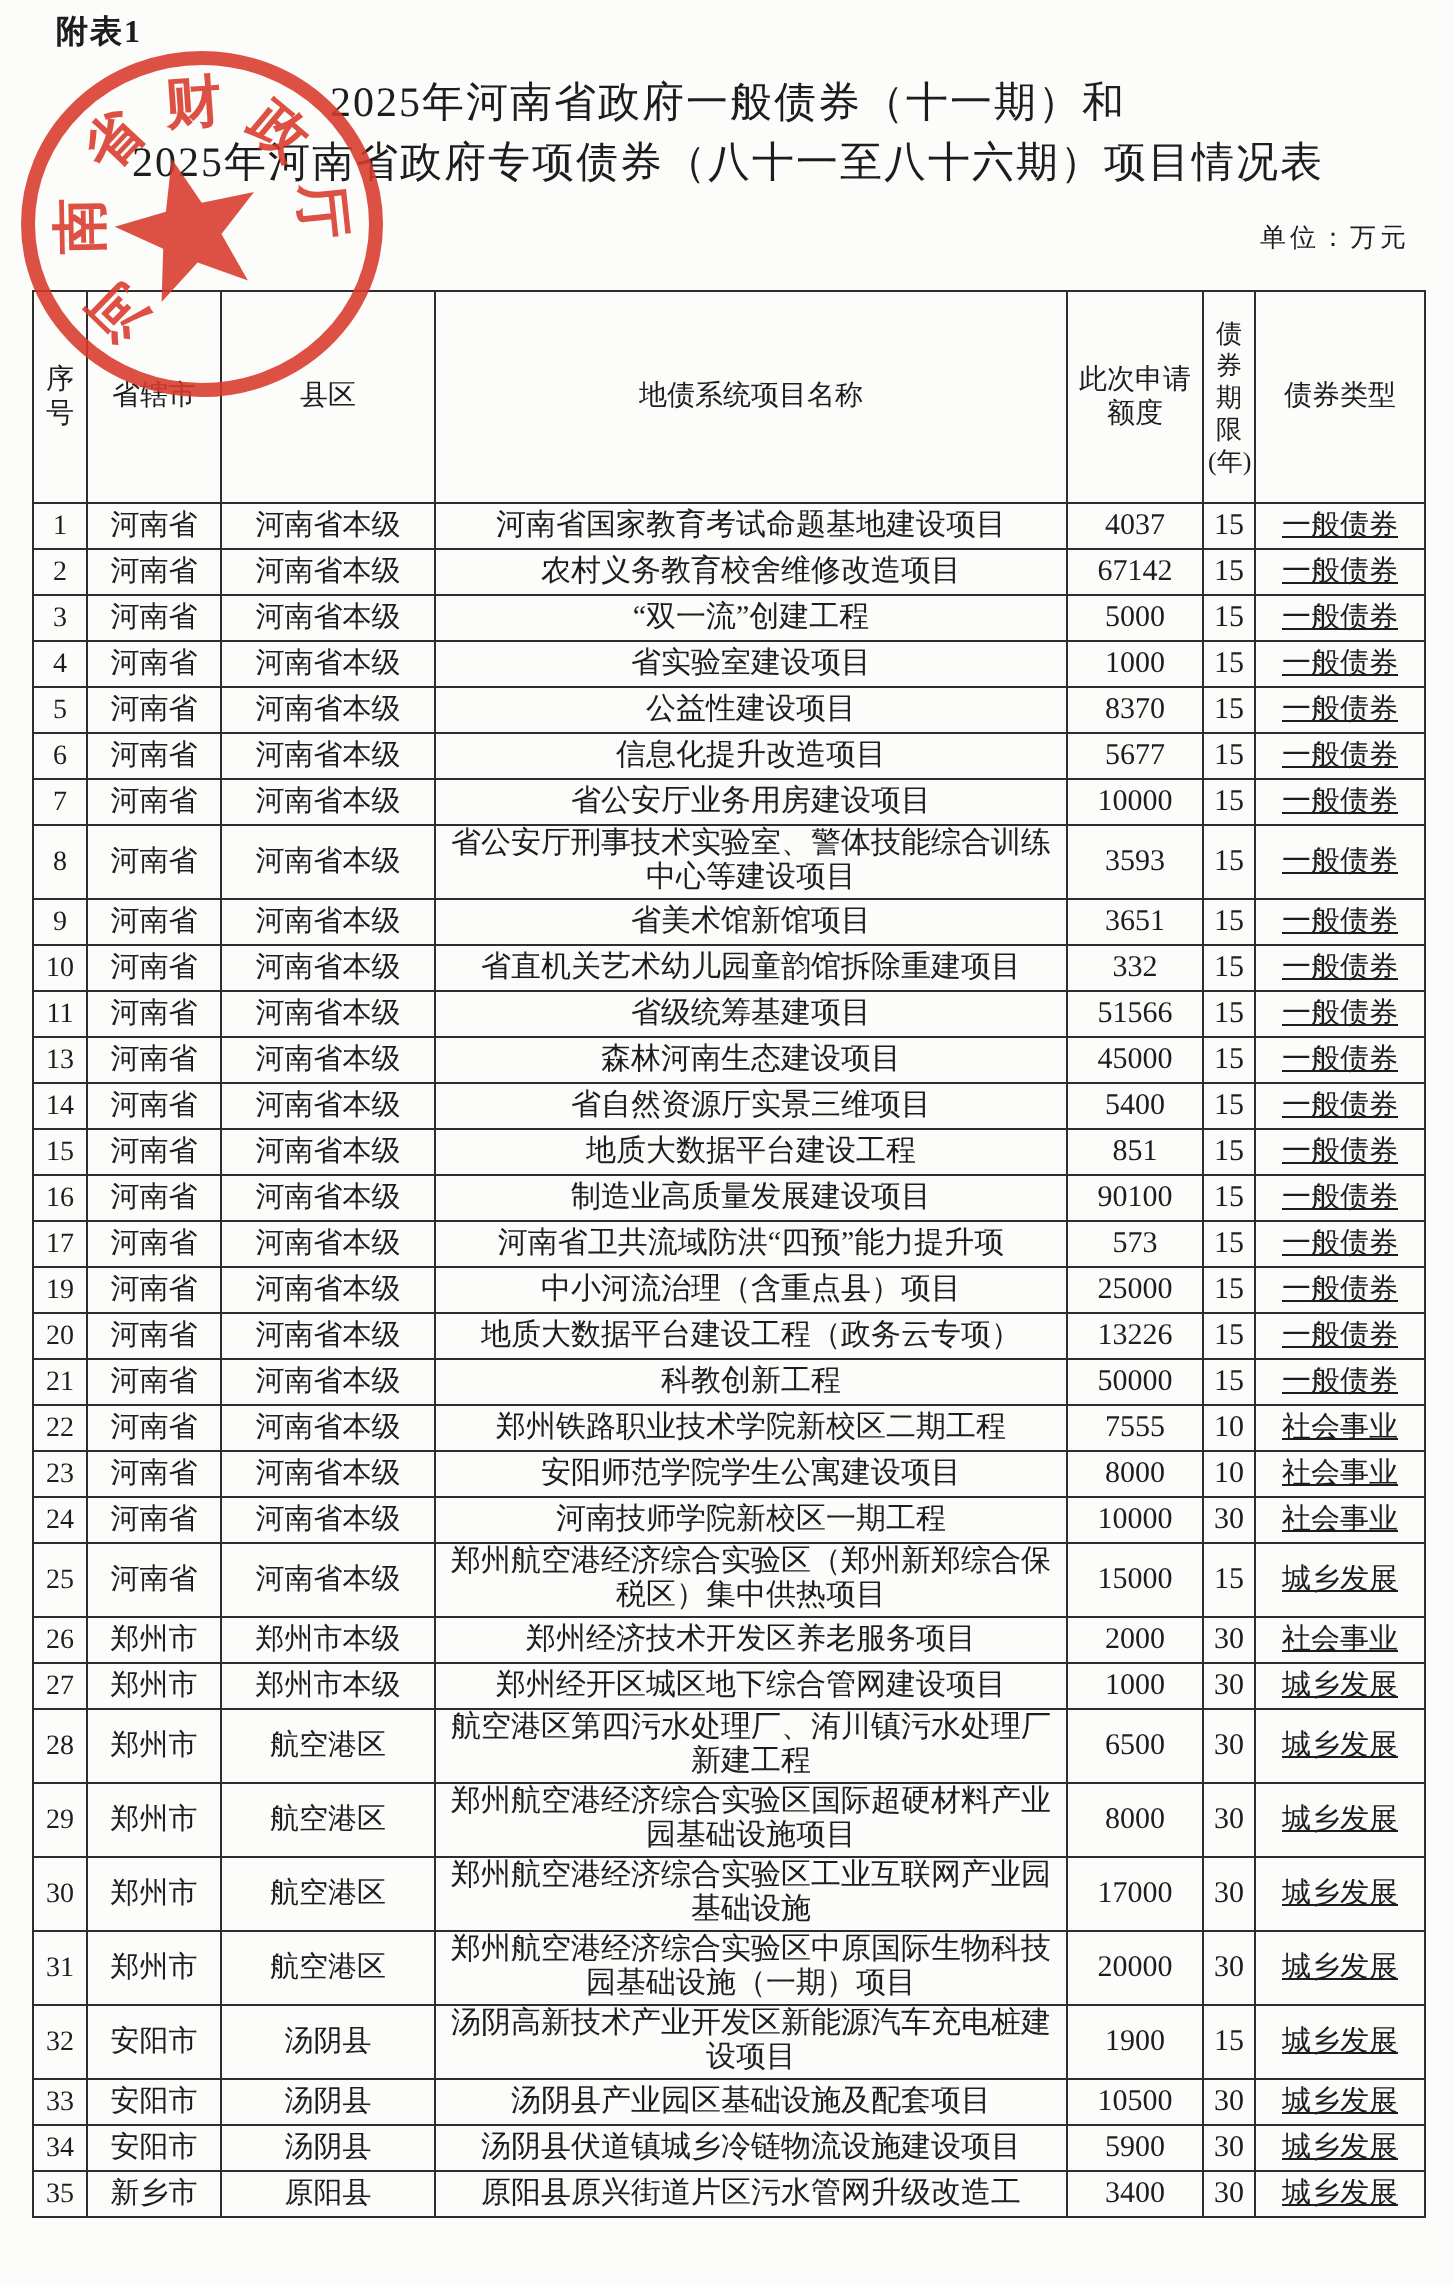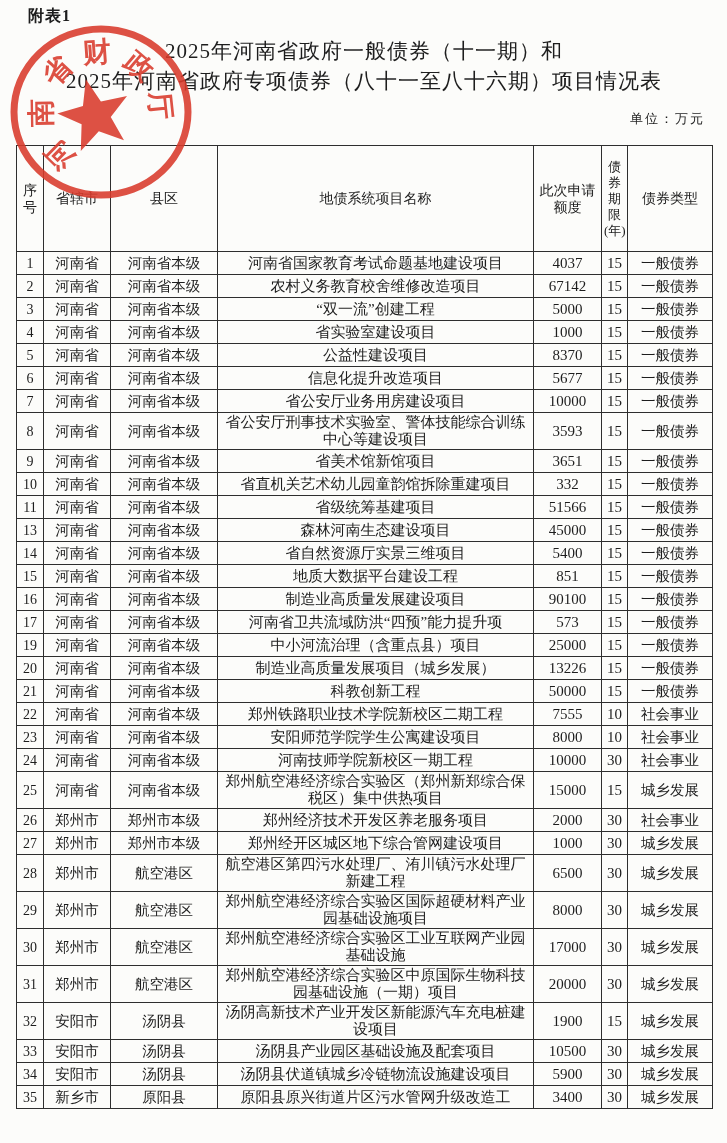--- a/index.html
+++ b/index.html
@@ -43,21 +43,21 @@
   }
   th.th-term{font-size:13px;line-height:16px;padding:1px 0;}
   tbody td{font-size:15px;height:20px;line-height:17px;}
   td.c-no{font-size:14px;}
   td.c-city,td.c-county{font-size:14.5px;letter-spacing:0px;}
   td.c-project{
     text-align:left;padding-left:4px;padding-right:2px;
     font-size:15px;line-height:17px;letter-spacing:0px;
   }
   td.c-amount,td.c-term{font-size:15px;font-family:"Liberation Serif","DejaVu Serif",serif;}
-  td.c-type{font-size:14.5px;}
+  td.c-type{font-size:14.5px;text-decoration:underline;}
   tbody tr{height:22px;}
   
   .seal{
     position:absolute;left:1px;top:12px;
     width:200px;height:200px;
     opacity:0.88;
     pointer-events:none;
     z-index:5;
   }
 </style>
@@ -247,21 +247,21 @@
       <td class="c-county">河南省本级</td>
       <td class="c-project">中小河流治理（含重点县）项目</td>
       <td class="c-amount">25000</td>
       <td class="c-term">15</td>
       <td class="c-type">一般债券</td>
     </tr>
         <tr>
       <td class="c-no">20</td>
       <td class="c-city">河南省</td>
       <td class="c-county">河南省本级</td>
-      <td class="c-project">制造业高质量发展项目（城乡发展）</td>
+      <td class="c-project">地质大数据平台建设工程（政务云专项）</td>
       <td class="c-amount">13226</td>
       <td class="c-term">15</td>
       <td class="c-type">一般债券</td>
     </tr>
         <tr>
       <td class="c-no">21</td>
       <td class="c-city">河南省</td>
       <td class="c-county">河南省本级</td>
       <td class="c-project">科教创新工程</td>
       <td class="c-amount">50000</td>

